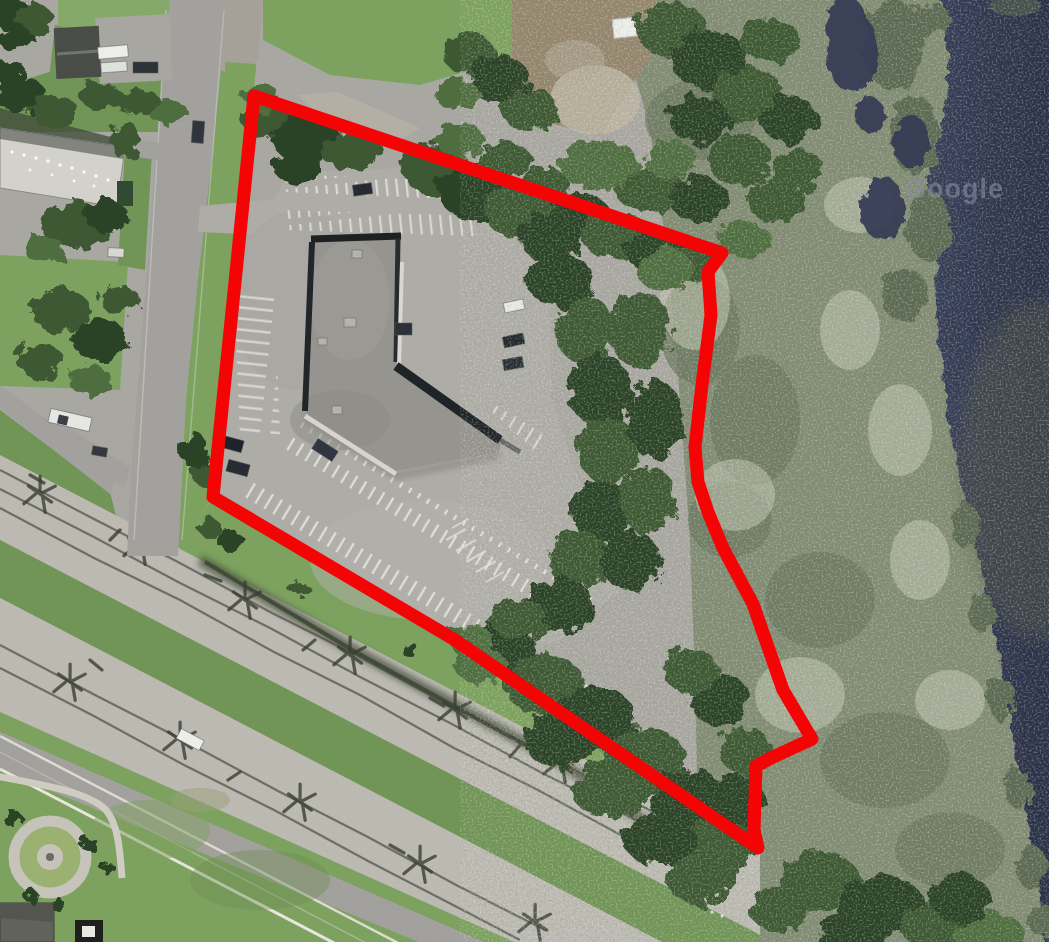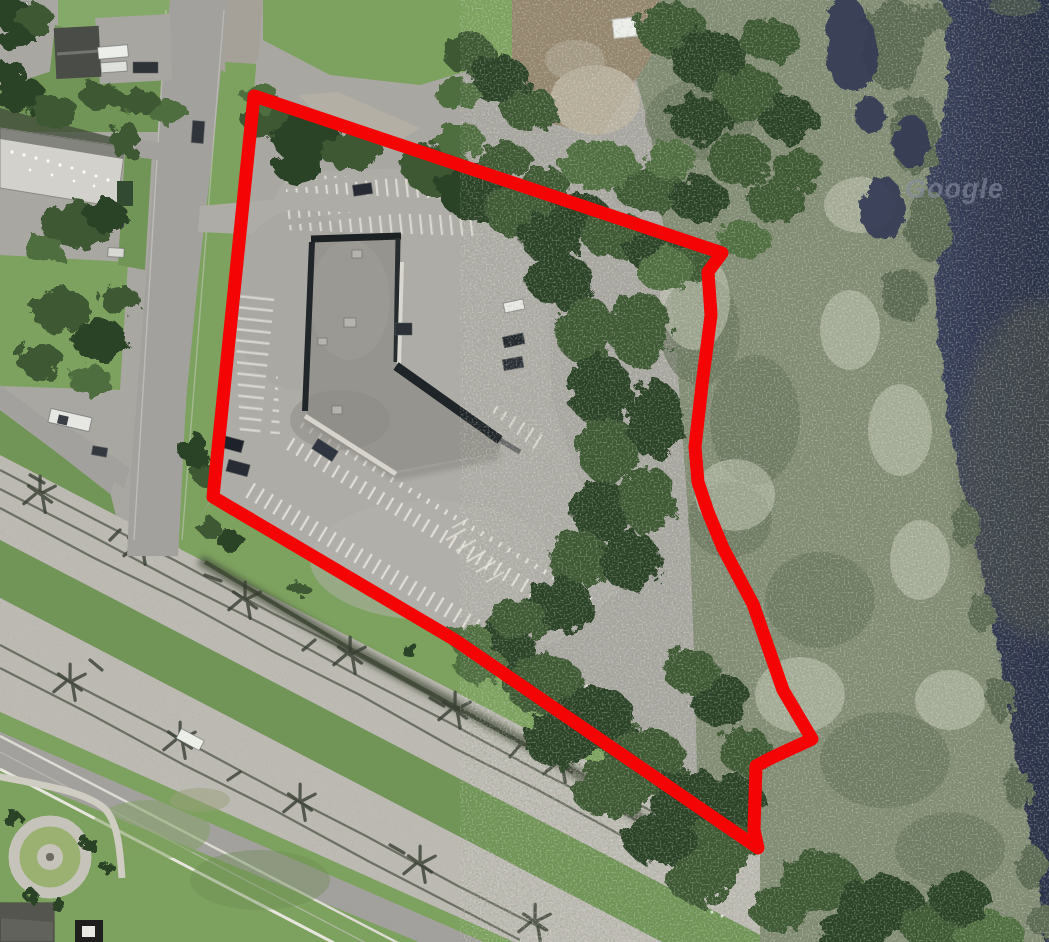--- a/index.html
+++ b/index.html
@@ -1,17 +1,17 @@
 <!DOCTYPE html>
 <html><head>
 <meta charset="utf-8">
 <style>
   html,body{margin:0;padding:0;background:#222;}
   #viewport{position:relative;width:1049px;height:942px;overflow:hidden;background:#a9a7a1;
-    font-family:"Liberation Sans", sans-serif;font-style:italic;}
+    font-family:"Liberation Sans", sans-serif;}
   svg{display:block}
   .t1{fill:#2c4227}.t2{fill:#3d5833}.t3{fill:#506e40}
   .grass{fill:#7da25f}.grass2{fill:#719557}.grass3{fill:#84a968}
   .pave{fill:#a9a7a1}.lot{fill:#aeaca6}.conc{fill:#bcbab2}.asph{fill:#a3a19d}
   .wire{stroke:#41463b;stroke-width:2.2;fill:none;opacity:.65}
   .twr{stroke:#383e33;stroke-width:3.2;fill:none;stroke-linecap:round;opacity:.8}
   .car{stroke:#55585c;stroke-width:.5}
   #boundary{fill:none;stroke:#f40404;stroke-width:13;stroke-linejoin:round;stroke-linecap:round}
   #gwm{font-size:27px;font-weight:bold;fill:#878da0;opacity:.6;letter-spacing:1px}
 </style>

